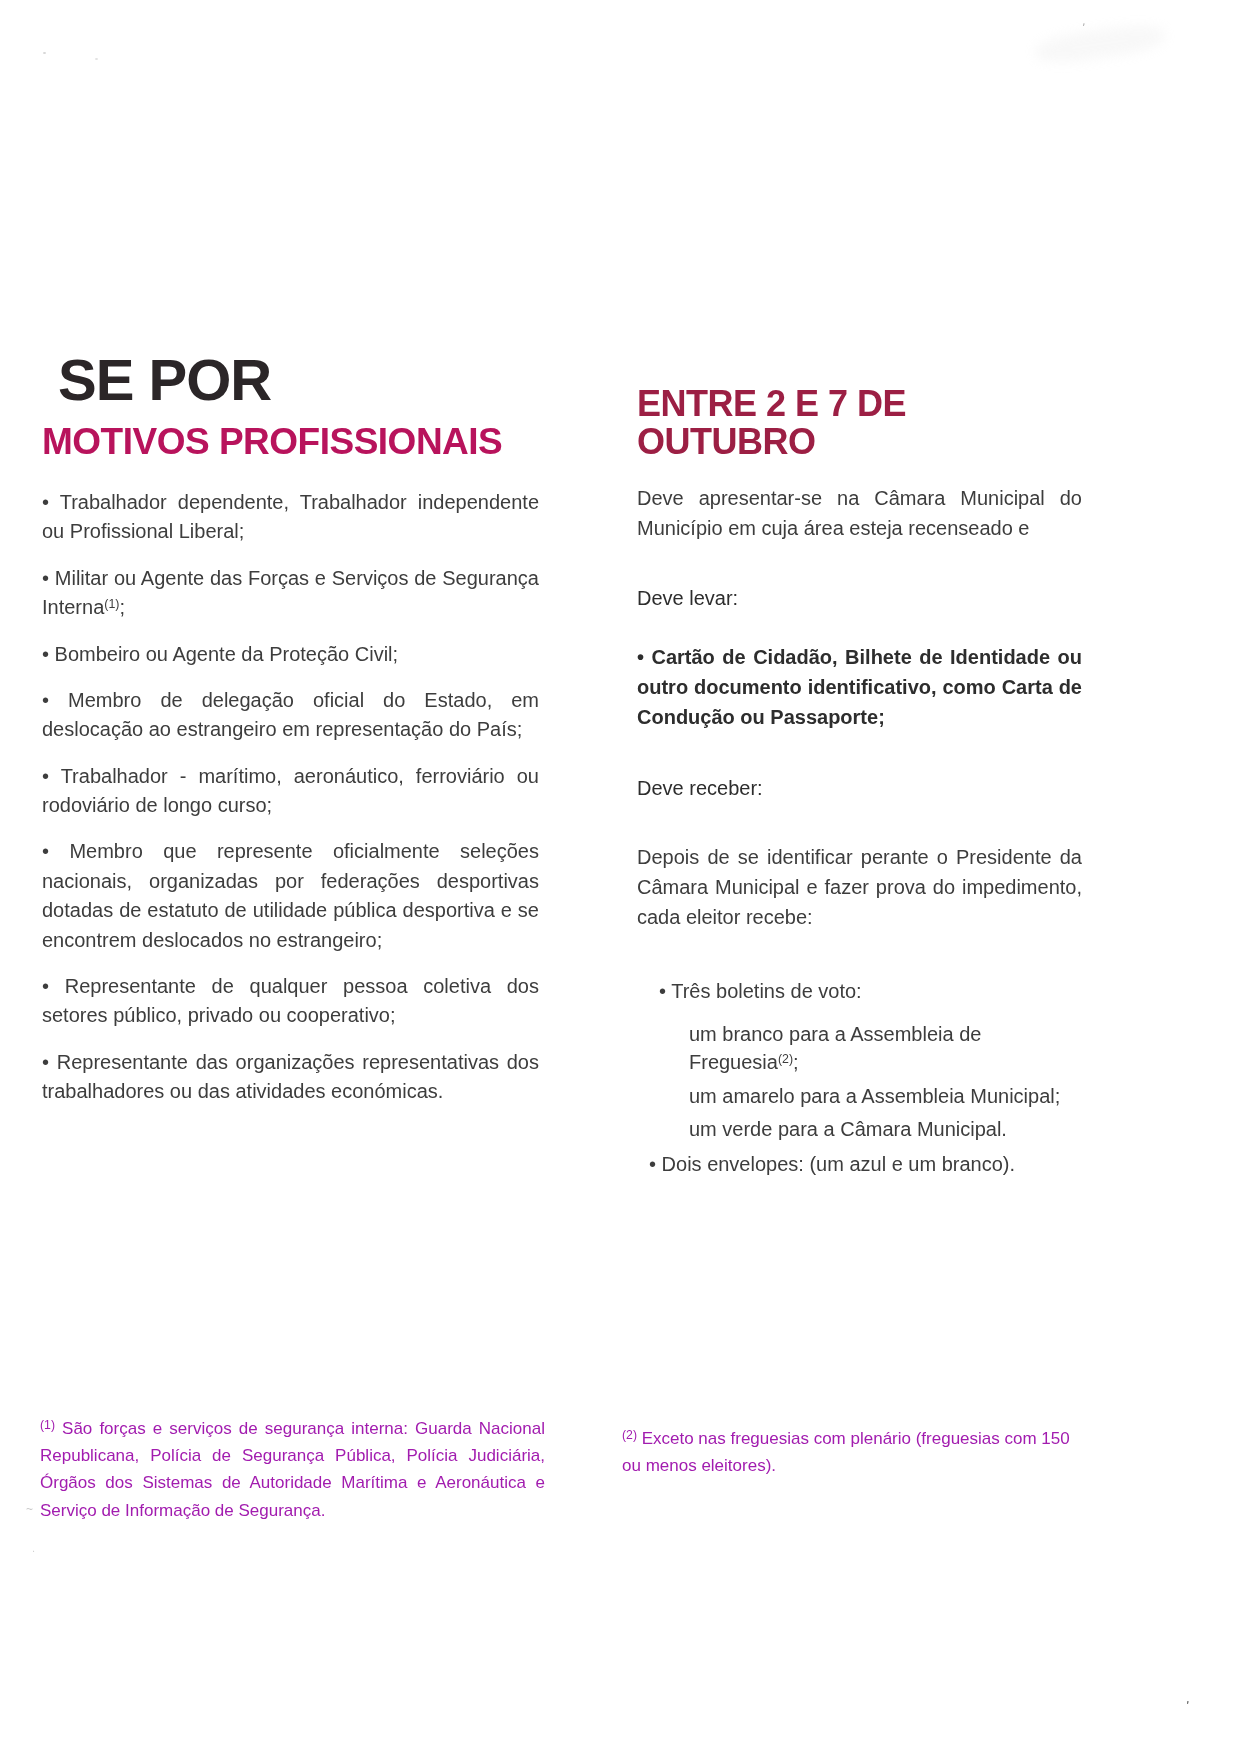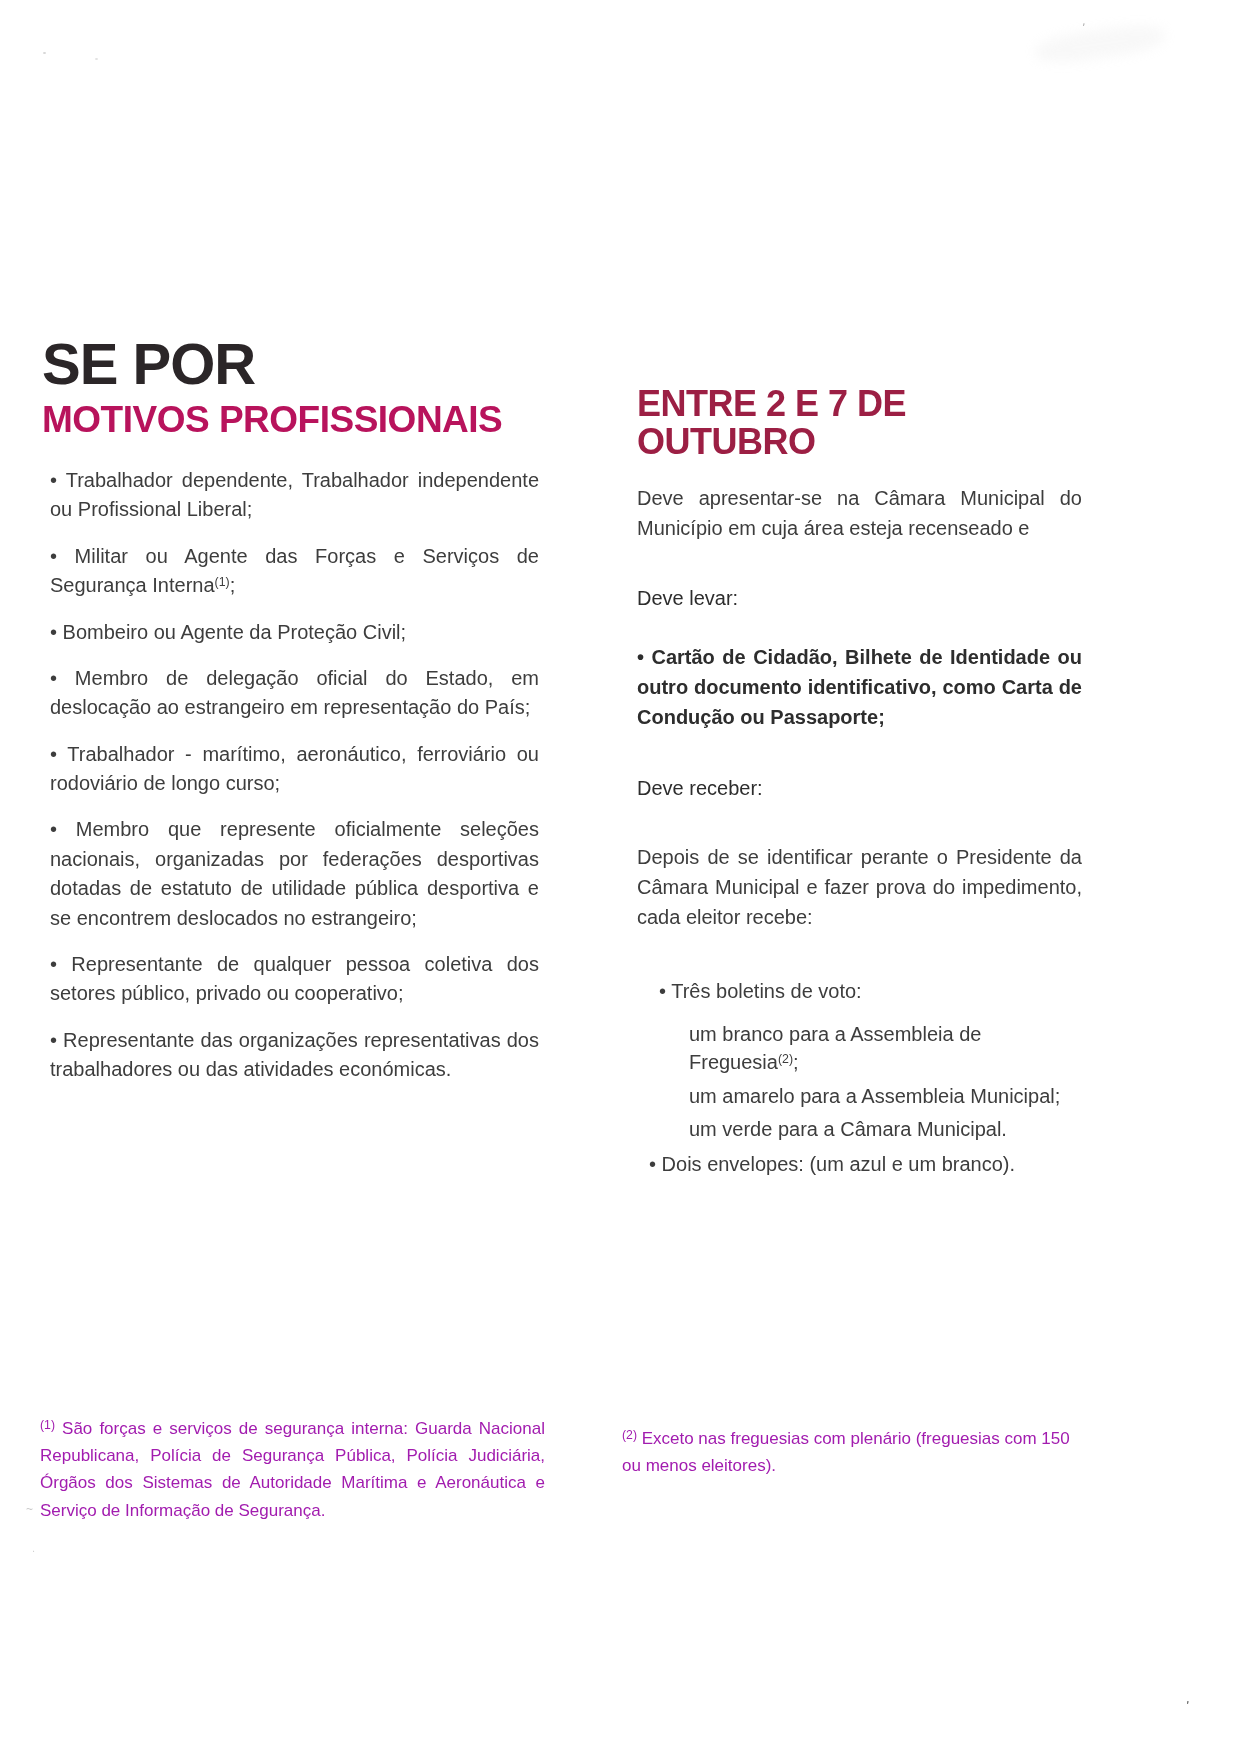--- a/index.html
+++ b/index.html
@@ -12,36 +12,36 @@
     color: #3d3d3d;
     overflow: hidden;
   }
   
   .col-left  { position: absolute; left: 42px;  top: 336px; width: 497px; }
   .col-right { position: absolute; left: 637px; top: 378px; width: 445px; }
 
   
   .title-black {
     font-size: 58px; font-weight: bold; letter-spacing: -1px;
-    color: #2b2628; line-height: 0.95; margin: 0;
+    color: #2b2628; line-height: 0.95; margin: 16px;
   }
   .title-magenta {
     font-size: 37px; font-weight: bold; letter-spacing: -0.5px;
     color: #b8135c; line-height: 1.05; margin: 10px 0 0 0;
   }
   .intro {
     font-size: 20px; line-height: 1.45; margin: 16px 0 0 0; color: #3d3d3d;
   }
   .subheading-magenta {
     font-size: 21px; font-weight: bold; color: #b5135b; margin: 42px 0 0 0;
   }
   .bullets { margin-top: 26px; }
   .bullet {
     font-size: 20px; line-height: 1.47; text-align: justify;
-    margin: 0 0 17px 8px; color: #3d3d3d;
+    margin: 0 0 17px 0; color: #3d3d3d;
   }
 
   
   .rtitle1 {
     font-size: 42px; font-weight: bold; color: #9c1f44;
     line-height: 1.0; margin: 0; letter-spacing: -0.5px;
   }
   .rtitle2 {
     font-size: 36px; font-weight: bold; color: #9c1f44;
     line-height: 1.05; margin: 7px 0 0 0; letter-spacing: -0.5px;

